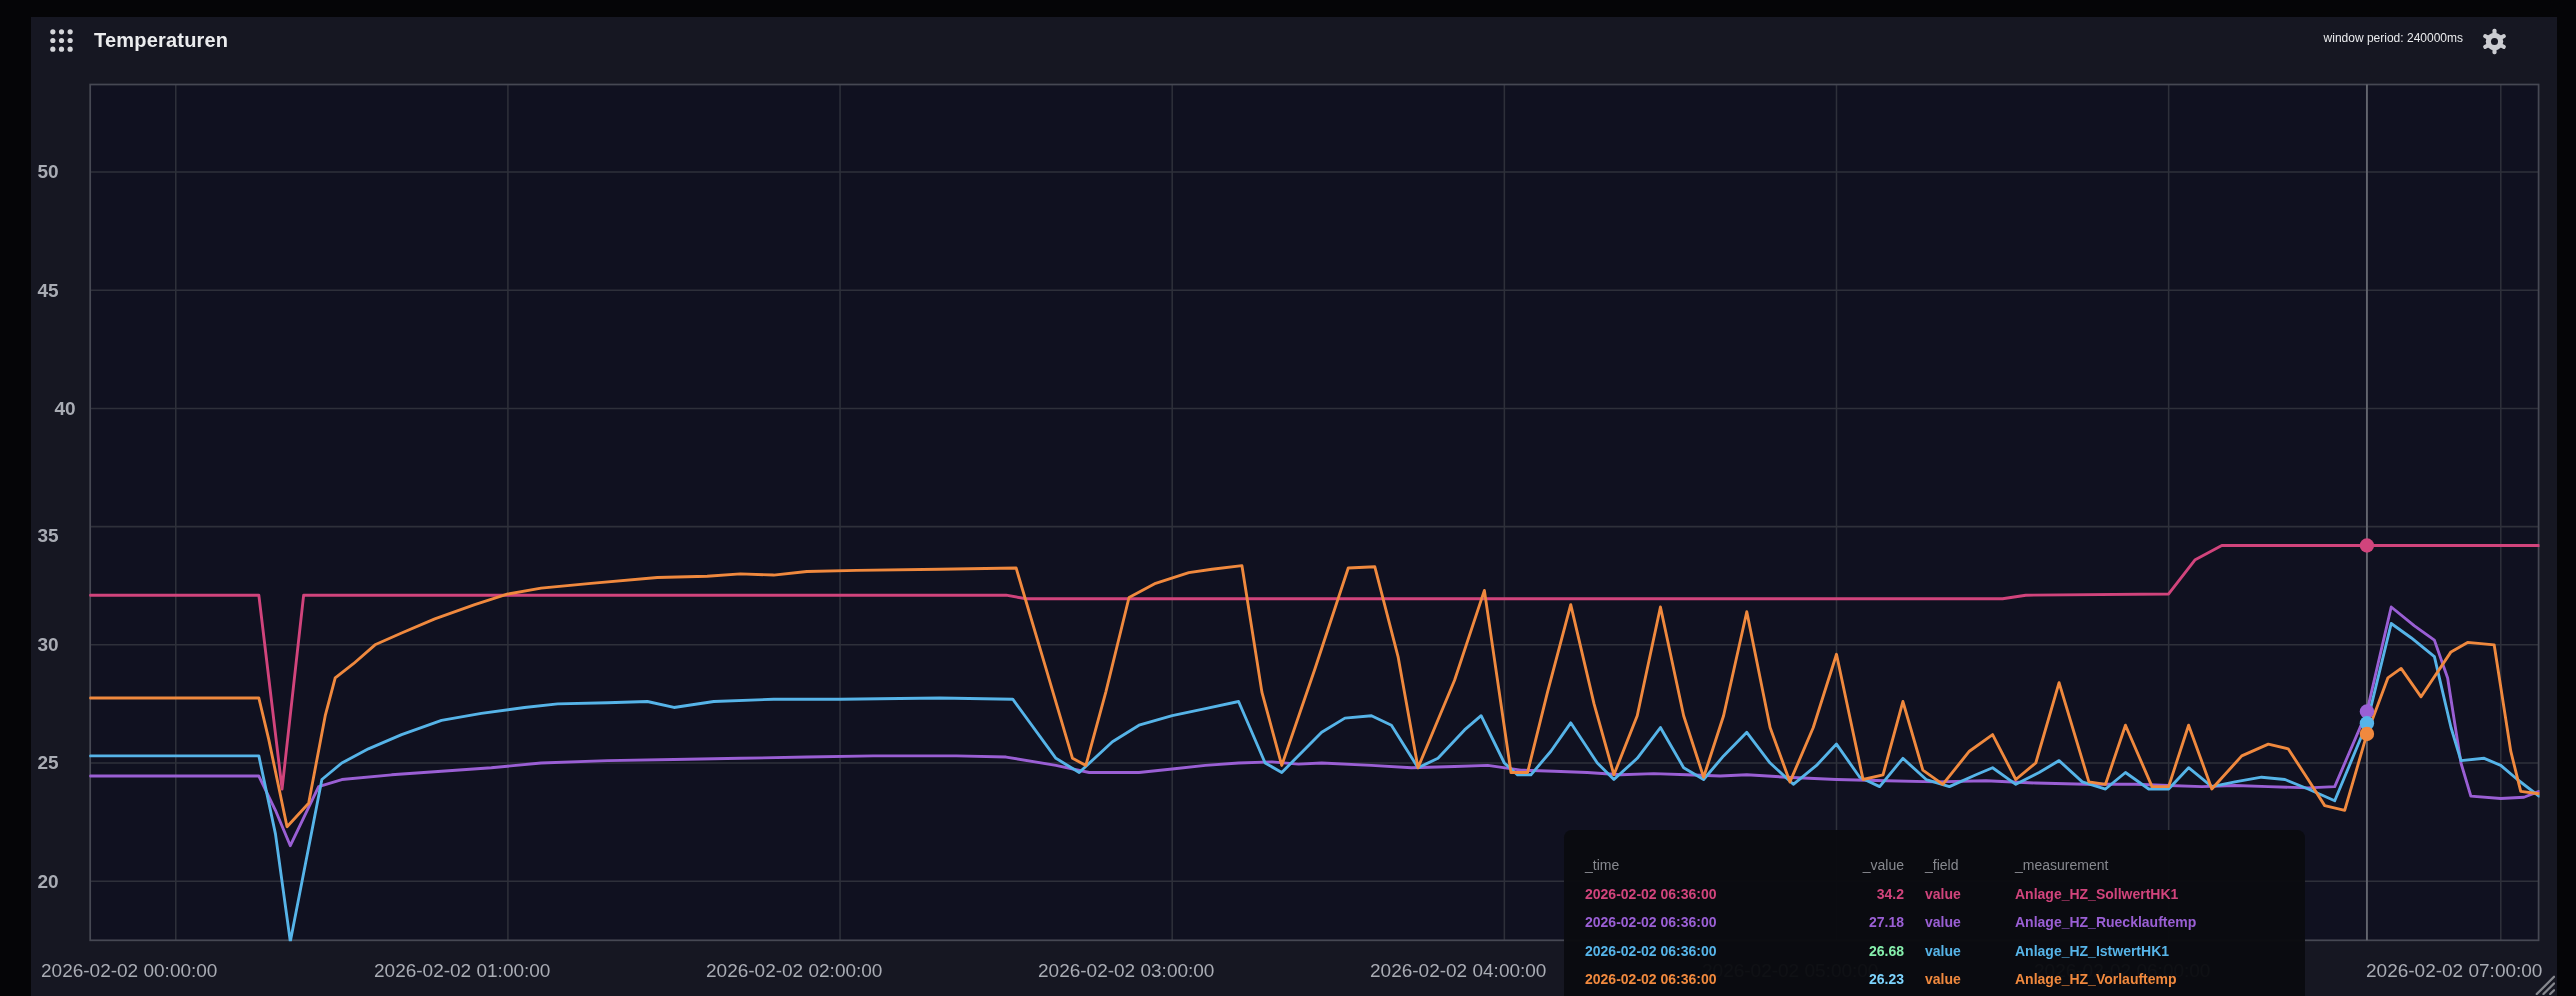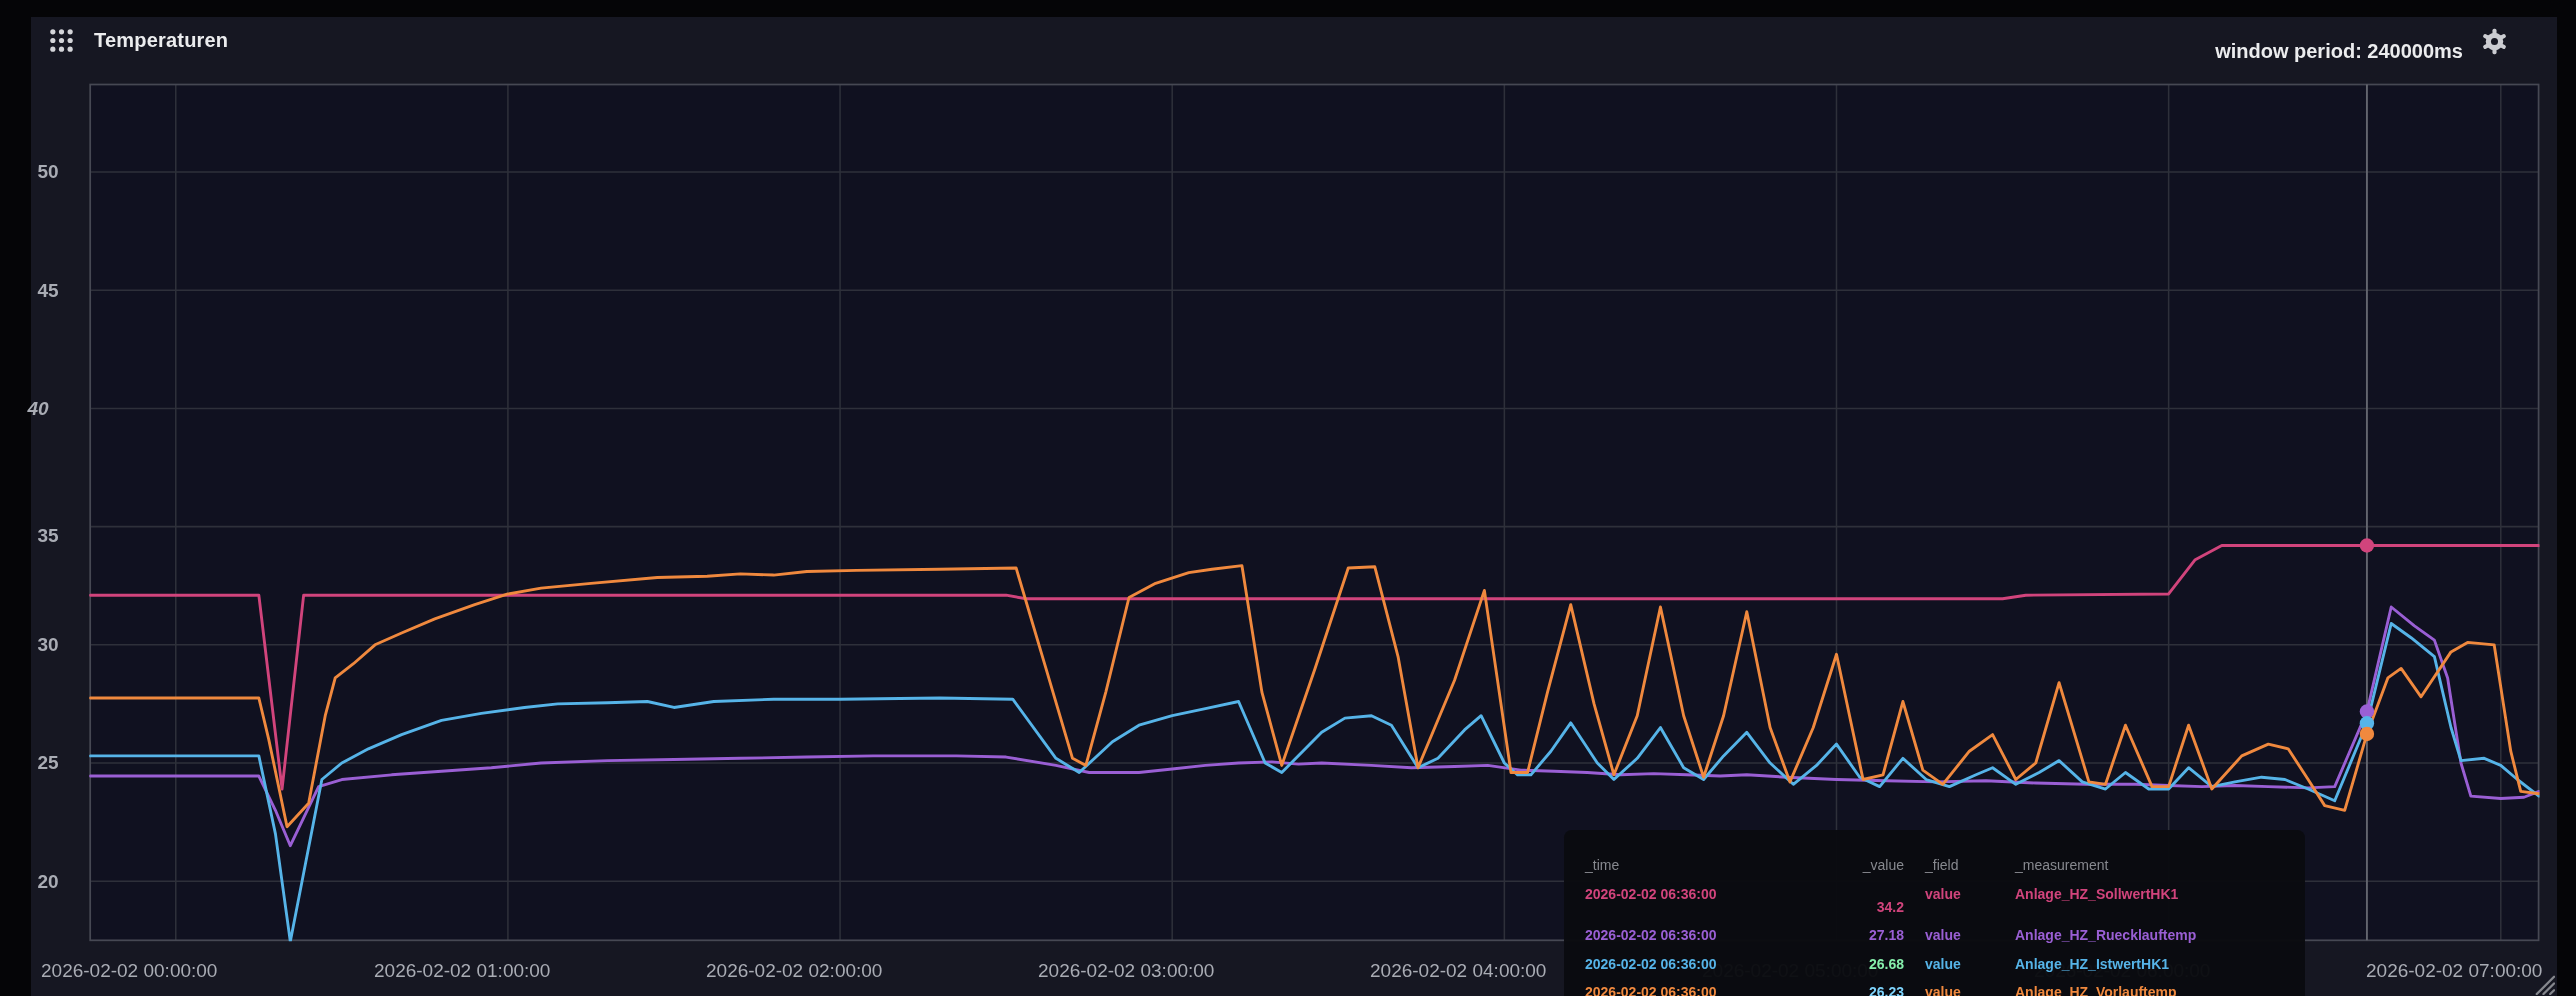--- a/index.html
+++ b/index.html
@@ -7,21 +7,21 @@
               font-family:"Liberation Sans", sans-serif; }
   .page { position:relative; width:2576px; height:997px; background:#050507; }
 
   .panel { position:absolute; left:31px; top:17.3px; width:2526px; height:980px;
            background:#161722; }
 
   .panel-header { position:absolute; left:0; top:0; width:100%; height:61px; }
   .drag-icon { position:absolute; left:18px; top:10.6px; width:25px; height:25px; }
   .panel-title { position:absolute; left:63px; top:11.5px; font-size:20px; font-weight:bold;
                  color:#ebecee; letter-spacing:0.2px; }
-  .window-period { position:absolute; right:94px; top:23px; font-size:20px; font-weight:bold;
+  .window-period { position:absolute; right:94px; top:14px; font-size:12px; font-weight:normal;
                    color:#ebecee; }
   .gear { position:absolute; right:48px; top:9.6px; width:29px; height:29px; }
 
   .chart-layer { position:absolute; left:0; top:0; width:2576px; height:997px;
                  pointer-events:none; }
   svg.chart { position:absolute; left:0; top:0; }
 
   .y-tick { position:absolute; width:58px; text-align:center; font-size:19px; font-weight:bold;
             color:#a9acb4; line-height:23px; }
   .x-tick { position:absolute; width:269px; text-align:left; font-size:19px;
@@ -123,21 +123,21 @@
           <polyline points="94.2,727.4 269.8,727.4 280.1,770.6 299.2,861.7 321.7,837.1 339.0,745.9 349.4,706.5 368.4,691.7 390.9,672.0 418.6,659.7 453.2,644.9 494.8,630.1 529.4,619.0 564.0,612.9 616.0,607.9 685.2,601.8 737.1,600.5 771.7,598.1 806.4,599.3 841.0,595.6 892.9,594.4 979.5,593.2 1059.1,591.9 1090.2,696.6 1117.9,790.3 1131.8,797.7 1152.6,721.3 1176.8,622.7 1204.5,607.9 1239.1,596.8 1263.3,593.2 1294.5,589.5 1315.3,721.3 1336.0,797.7 1370.7,696.6 1405.3,591.9 1433.0,590.7 1457.2,684.3 1478.0,800.1 1516.1,709.0 1547.2,615.3 1574.9,805.1 1592.2,805.1 1613.0,721.3 1637.2,630.1 1661.5,733.6 1682.2,807.5 1706.5,745.9 1730.7,632.6 1754.9,745.9 1775.7,810.0 1796.5,745.9 1820.7,637.5 1845.0,758.2 1865.7,814.9 1890.0,758.2 1914.2,681.9 1941.9,812.4 1962.7,807.5 1983.4,731.1 2004.2,802.6 2025.0,817.4 2052.7,782.9 2076.9,765.6 2101.1,812.4 2121.9,795.2 2146.2,711.4 2177.3,814.9 2194.6,817.4 2215.4,755.8 2243.1,819.8 2260.4,819.8 2281.2,755.8 2305.4,822.3 2336.6,787.8 2364.3,775.5 2385.0,780.4 2405.8,812.4 2423.1,839.6 2443.9,844.5 2467.1,764.9 2488.9,706.5 2502.7,696.6 2523.5,726.2 2554.7,679.4 2572.0,669.5 2599.7,672.0 2617.0,782.9 2627.4,824.8 2646.4,827.2" fill="none" stroke="#f0893e" stroke-width="3" stroke-linejoin="round" stroke-linecap="round"></polyline>
           <circle cx="2467.0814" cy="568.512" r="7.5" fill="#d1447c"></circle>
           <circle cx="2467.0814" cy="741.4848" r="7.5" fill="#9a5fd4"></circle>
           <circle cx="2467.0814" cy="753.8048" r="7.5" fill="#56b4e8"></circle>
           <circle cx="2467.0814" cy="764.8928" r="7.5" fill="#f0893e"></circle>
         </g>
       </svg>
     <div id="ticks">
         <div class="y-tick" style="left: 19px; top: 160px;">50</div>
         <div class="y-tick" style="left: 19px; top: 279px;">45</div>
-        <div class="y-tick" style="left: 9px; top: 397px; font-style: italic;">40</div>
+        <div class="y-tick" style="left: 36px; top: 397px;">40</div>
         <div class="y-tick" style="left: 19px; top: 524px;">35</div>
         <div class="y-tick" style="left: 19px; top: 633px;">30</div>
         <div class="y-tick" style="left: 19px; top: 751px;">25</div>
         <div class="y-tick" style="left: 19px; top: 870px;">20</div>
         <div class="x-tick" style="left: 41px; top: 959px;">2026-02-02 00:00:00</div>
         <div class="x-tick" style="left: 374px; top: 959px;">2026-02-02 01:00:00</div>
         <div class="x-tick" style="left: 706px; top: 959px;">2026-02-02 02:00:00</div>
         <div class="x-tick" style="left: 1038px; top: 959px;">2026-02-02 03:00:00</div>
         <div class="x-tick" style="left: 1370px; top: 959px;">2026-02-02 04:00:00</div>
         <div class="x-tick" style="left: 1702px; top: 959px;">2026-02-02 05:00:00</div>
@@ -148,21 +148,21 @@
 
   <div class="tooltip">
     <div class="tt-grid">
       <span class="tt-cell tt-head">_time</span>
       <span class="tt-cell tt-head tt-val">_value</span>
       <span class="tt-cell tt-head tt-fld">_field</span>
       <span class="tt-cell tt-head tt-mea">_measurement</span>
 
       <div class="tt-row">
         <span class="tt-cell" style="color: rgb(209, 68, 124);">2026-02-02 06:36:00</span>
-        <span class="tt-cell tt-val" style="color: rgb(209, 68, 124); margin-top: 13px;">34.2</span>
+        <span class="tt-cell tt-val" style="color: rgb(209, 68, 124);">34.2</span>
         <span class="tt-cell tt-fld" style="color: rgb(209, 68, 124);">value</span>
         <span class="tt-cell tt-mea" style="color: rgb(209, 68, 124);">Anlage_HZ_SollwertHK1</span>
       </div>
       <div class="tt-row">
         <span class="tt-cell" style="color: rgb(154, 95, 212);">2026-02-02 06:36:00</span>
         <span class="tt-cell tt-val" style="color: rgb(154, 95, 212);">27.18</span>
         <span class="tt-cell tt-fld" style="color: rgb(154, 95, 212);">value</span>
         <span class="tt-cell tt-mea" style="color: rgb(154, 95, 212);">Anlage_HZ_Ruecklauftemp</span>
       </div>
       <div class="tt-row">

